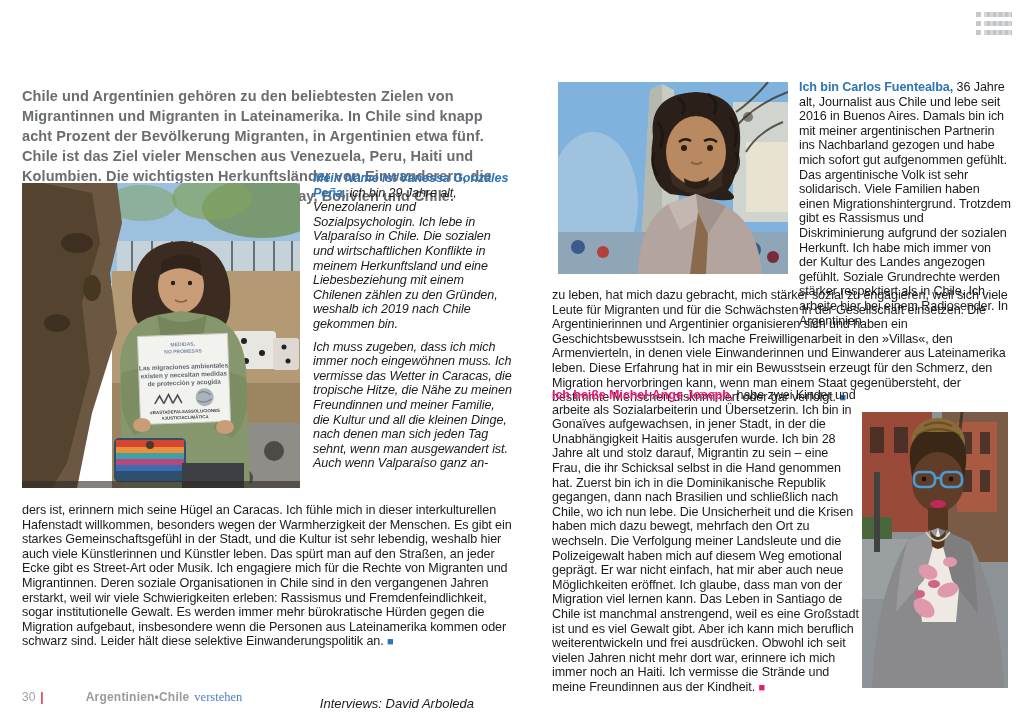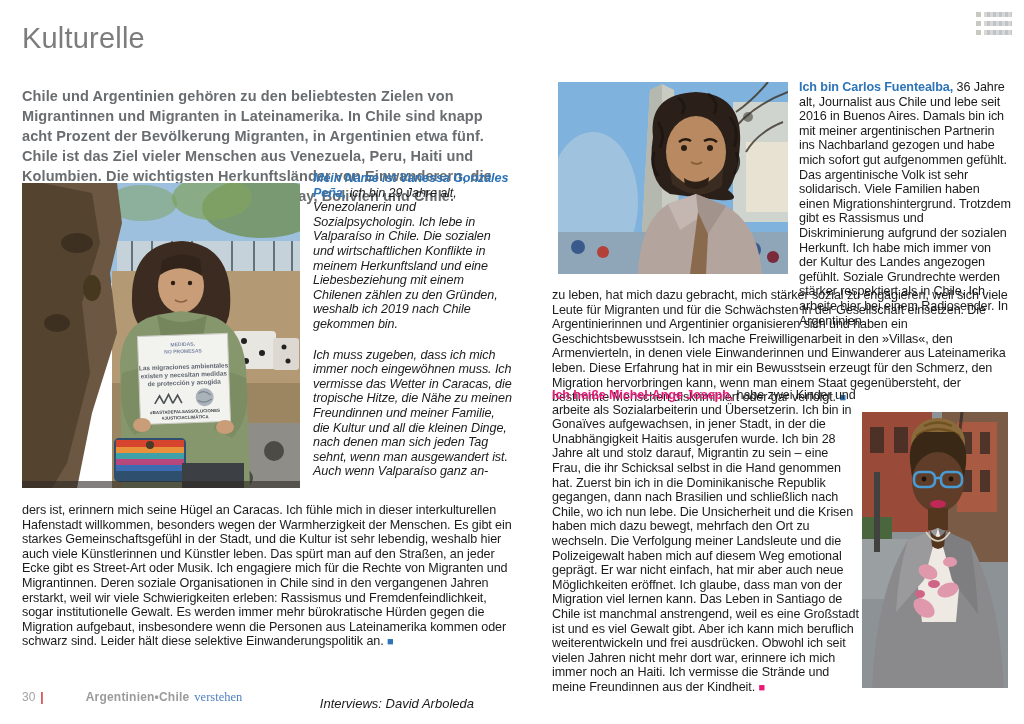--- a/index.html
+++ b/index.html
@@ -20,21 +20,21 @@
   #menu-icon .sq{width:5px;height:5px;background:#c9c9c4;}
   #menu-icon .bar{width:28px;height:5px;background:repeating-linear-gradient(90deg,#d8d8d2 0 3px,#bfc4cc 3px 6px);}
   
   .body-txt{font-size:12.6px;line-height:14.6px;color:#1b1b1b;letter-spacing:-.1px;}
   .lead-blue{color:#2e74b8;font-weight:bold;}
   .lead-pink{color:#ea1777;font-weight:bold;}
   .endsq-blue{color:#2e74b8;font-size:11px;}
   .endsq-pink{color:#ea1777;font-size:11px;}
   #vanessa-col{position:absolute;left:313px;top:171px;width:200px;font-style:italic;}
   #vanessa-col p{margin:0;}
-  #vanessa-col p+p{margin-top:16px;}
+  #vanessa-col p+p{margin-top:8px;}
   #vanessa-full{position:absolute;left:22px;top:503px;width:494px;}
   #credit{position:absolute;left:22px;top:648px;width:452px;text-align:right;font-style:italic;font-size:13px;color:#1b1b1b;margin-top:48px;}
   #carlos-col{position:absolute;left:799px;top:80px;width:212px;}
   #carlos-full{position:absolute;left:552px;top:288px;width:460px;}
   #michel-col{position:absolute;left:552px;top:388px;width:307px;}
   
   .photo{position:absolute;overflow:hidden;}
   #photo-vanessa{left:22px;top:183px;width:278px;height:305px;}
   #photo-carlos{left:558px;top:82px;width:230px;height:192px;}
   #photo-michel{left:862px;top:412px;width:146px;height:276px;}
@@ -60,21 +60,20 @@
         <div class="sq"></div>
         <div class="bar"></div>
       </div>
     <div class="row">
         <div class="sq"></div>
         <div class="bar"></div>
       </div>
   </div>
 
   <div id="title">
-    <span class="prefix">Kulturelle</span>
   </div>
 
   <div id="intro" class="intro">Chile und Argentinien gehören zu den beliebtesten Zielen von Migrantinnen und Migranten in Lateinamerika. In Chile sind knapp acht Prozent der Bevölkerung Migranten, in Argentinien etwa fünf. Chile ist das Ziel vieler Menschen aus Venezuela, Peru, Haiti und Kolumbien. Die wichtigsten Herkunftsländer von Einwanderern, die nach Argentinien kommen, sind Paraguay, Bolivien und Chile.</div>
 
   <div id="photo-vanessa" class="photo">
     <svg width="278" height="305" viewBox="0 0 278 305">
       <rect x="0" y="0" width="278" height="100" fill="#9cc0de"></rect>
       <ellipse cx="240" cy="25" rx="60" ry="30" fill="#6f8f56" opacity=".8"></ellipse>
       <ellipse cx="190" cy="15" rx="40" ry="22" fill="#82a35f" opacity=".7"></ellipse>
       <ellipse cx="120" cy="20" rx="35" ry="18" fill="#7ba057" opacity=".5"></ellipse>

